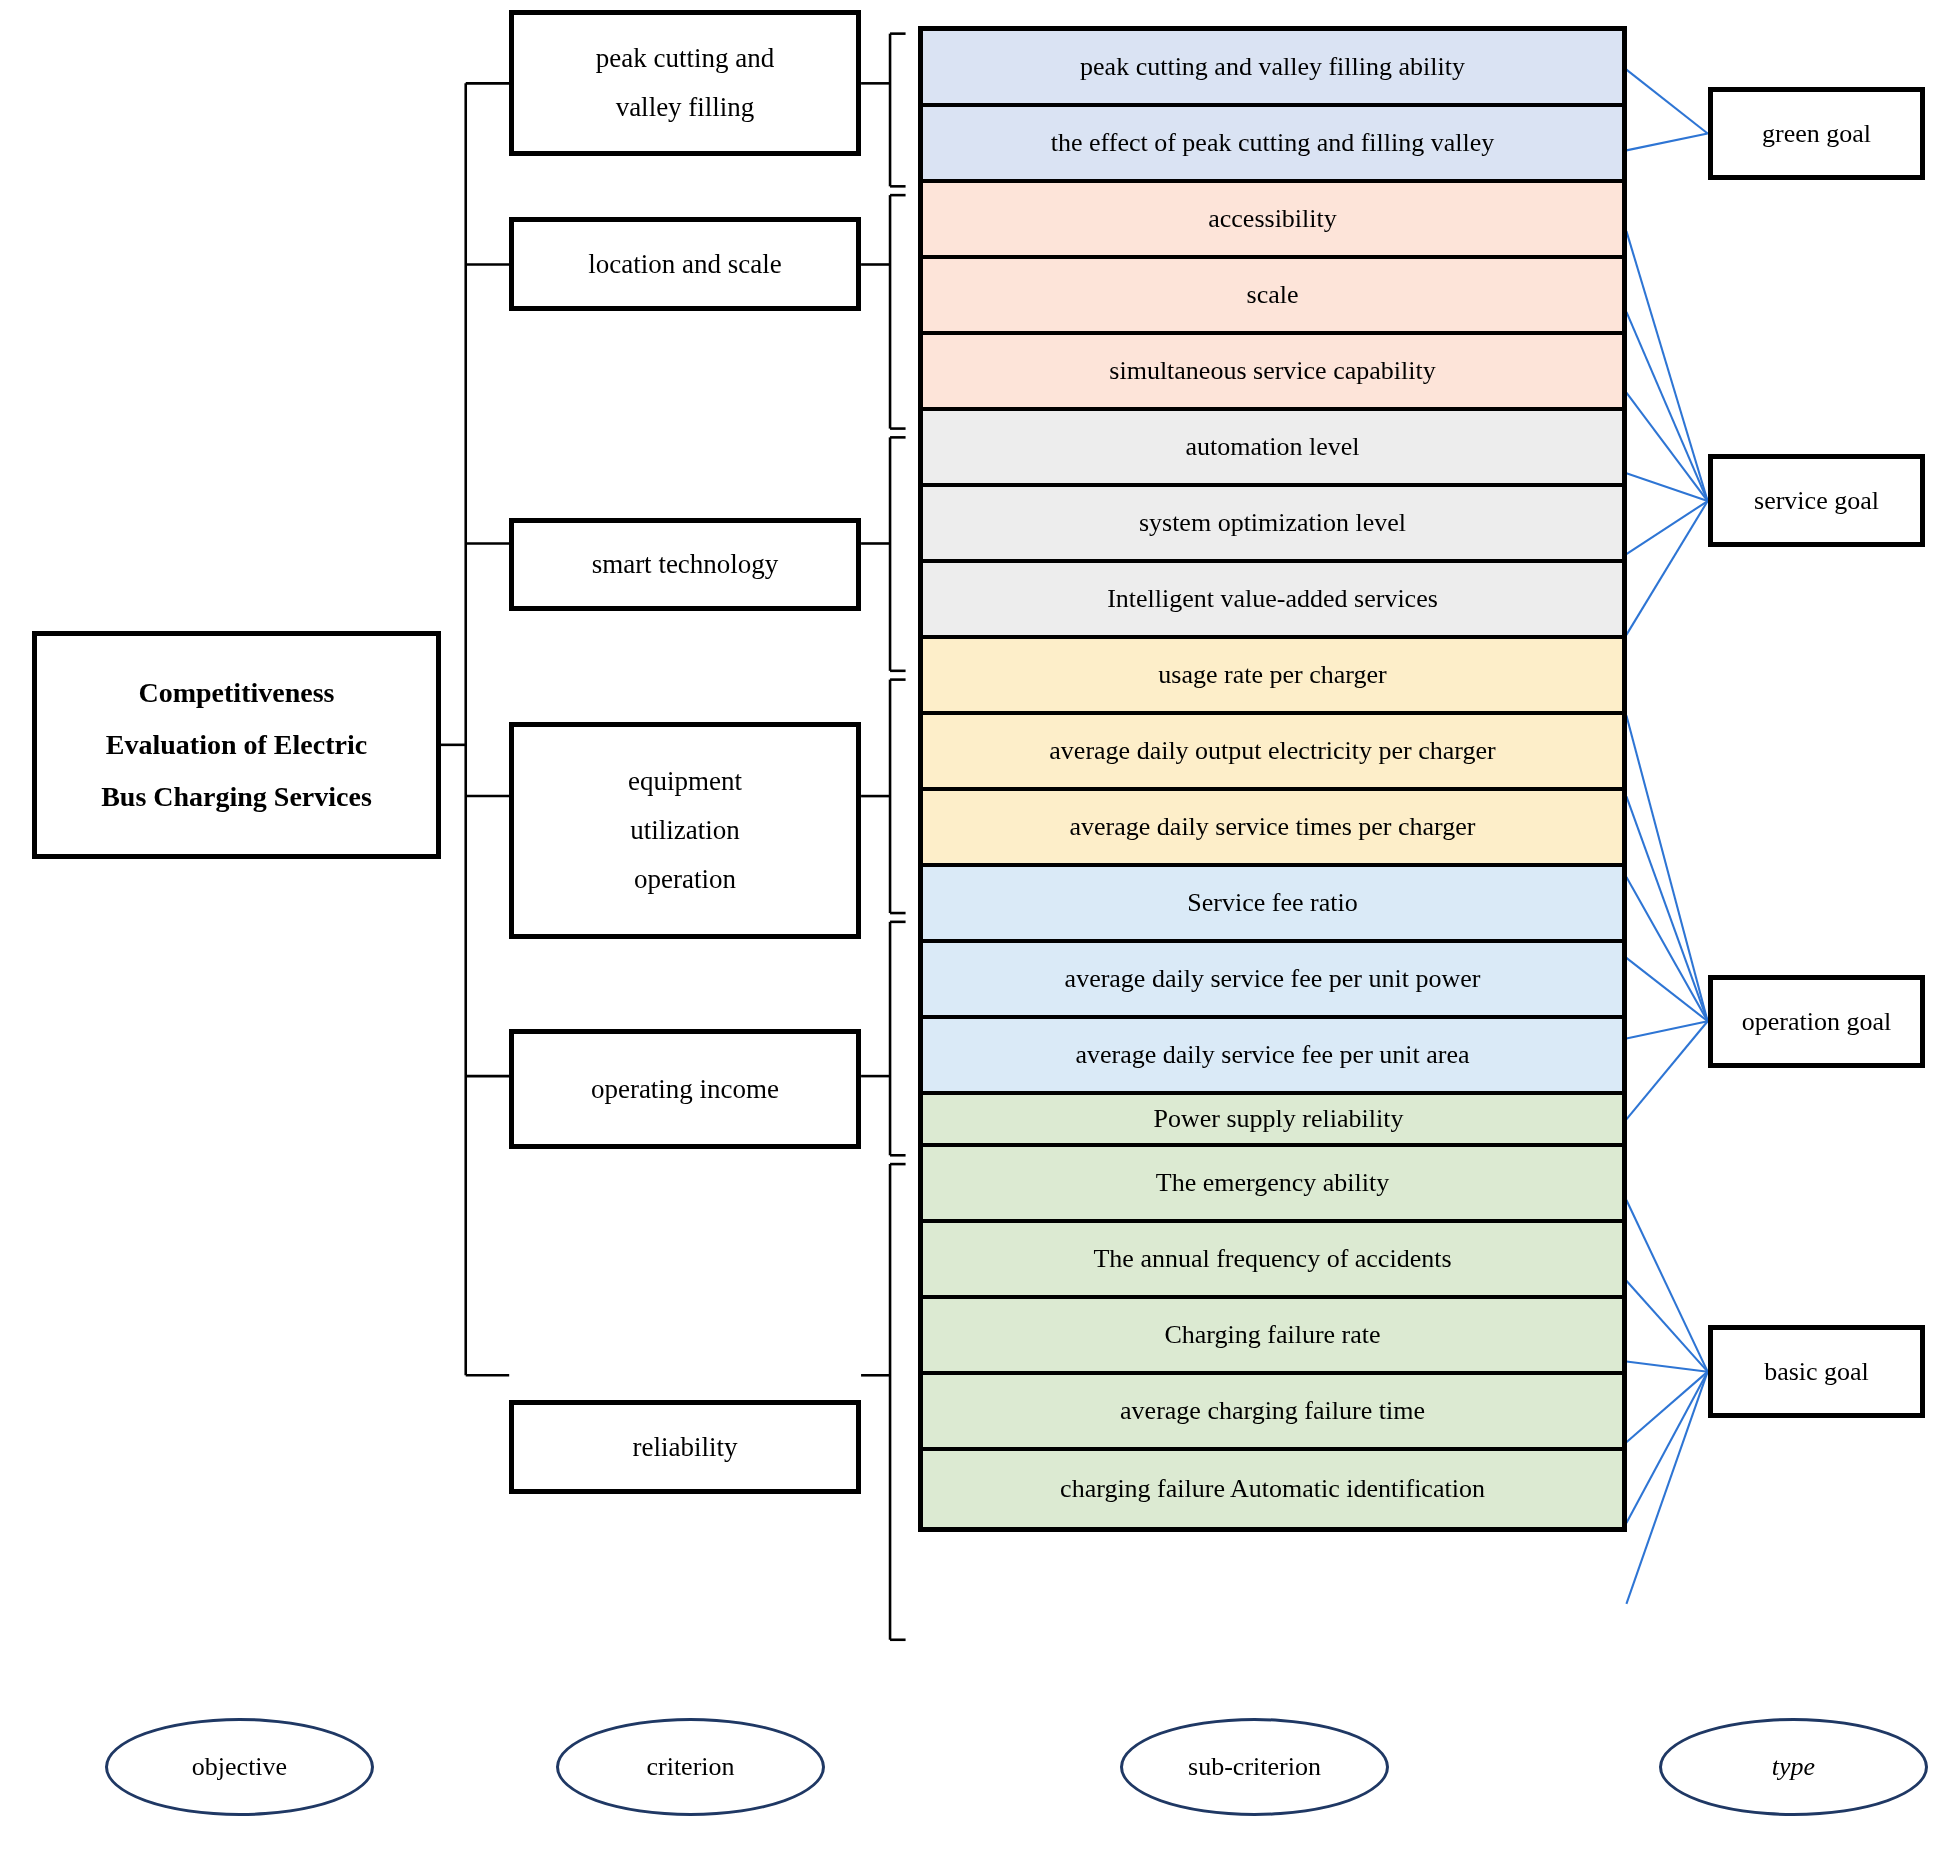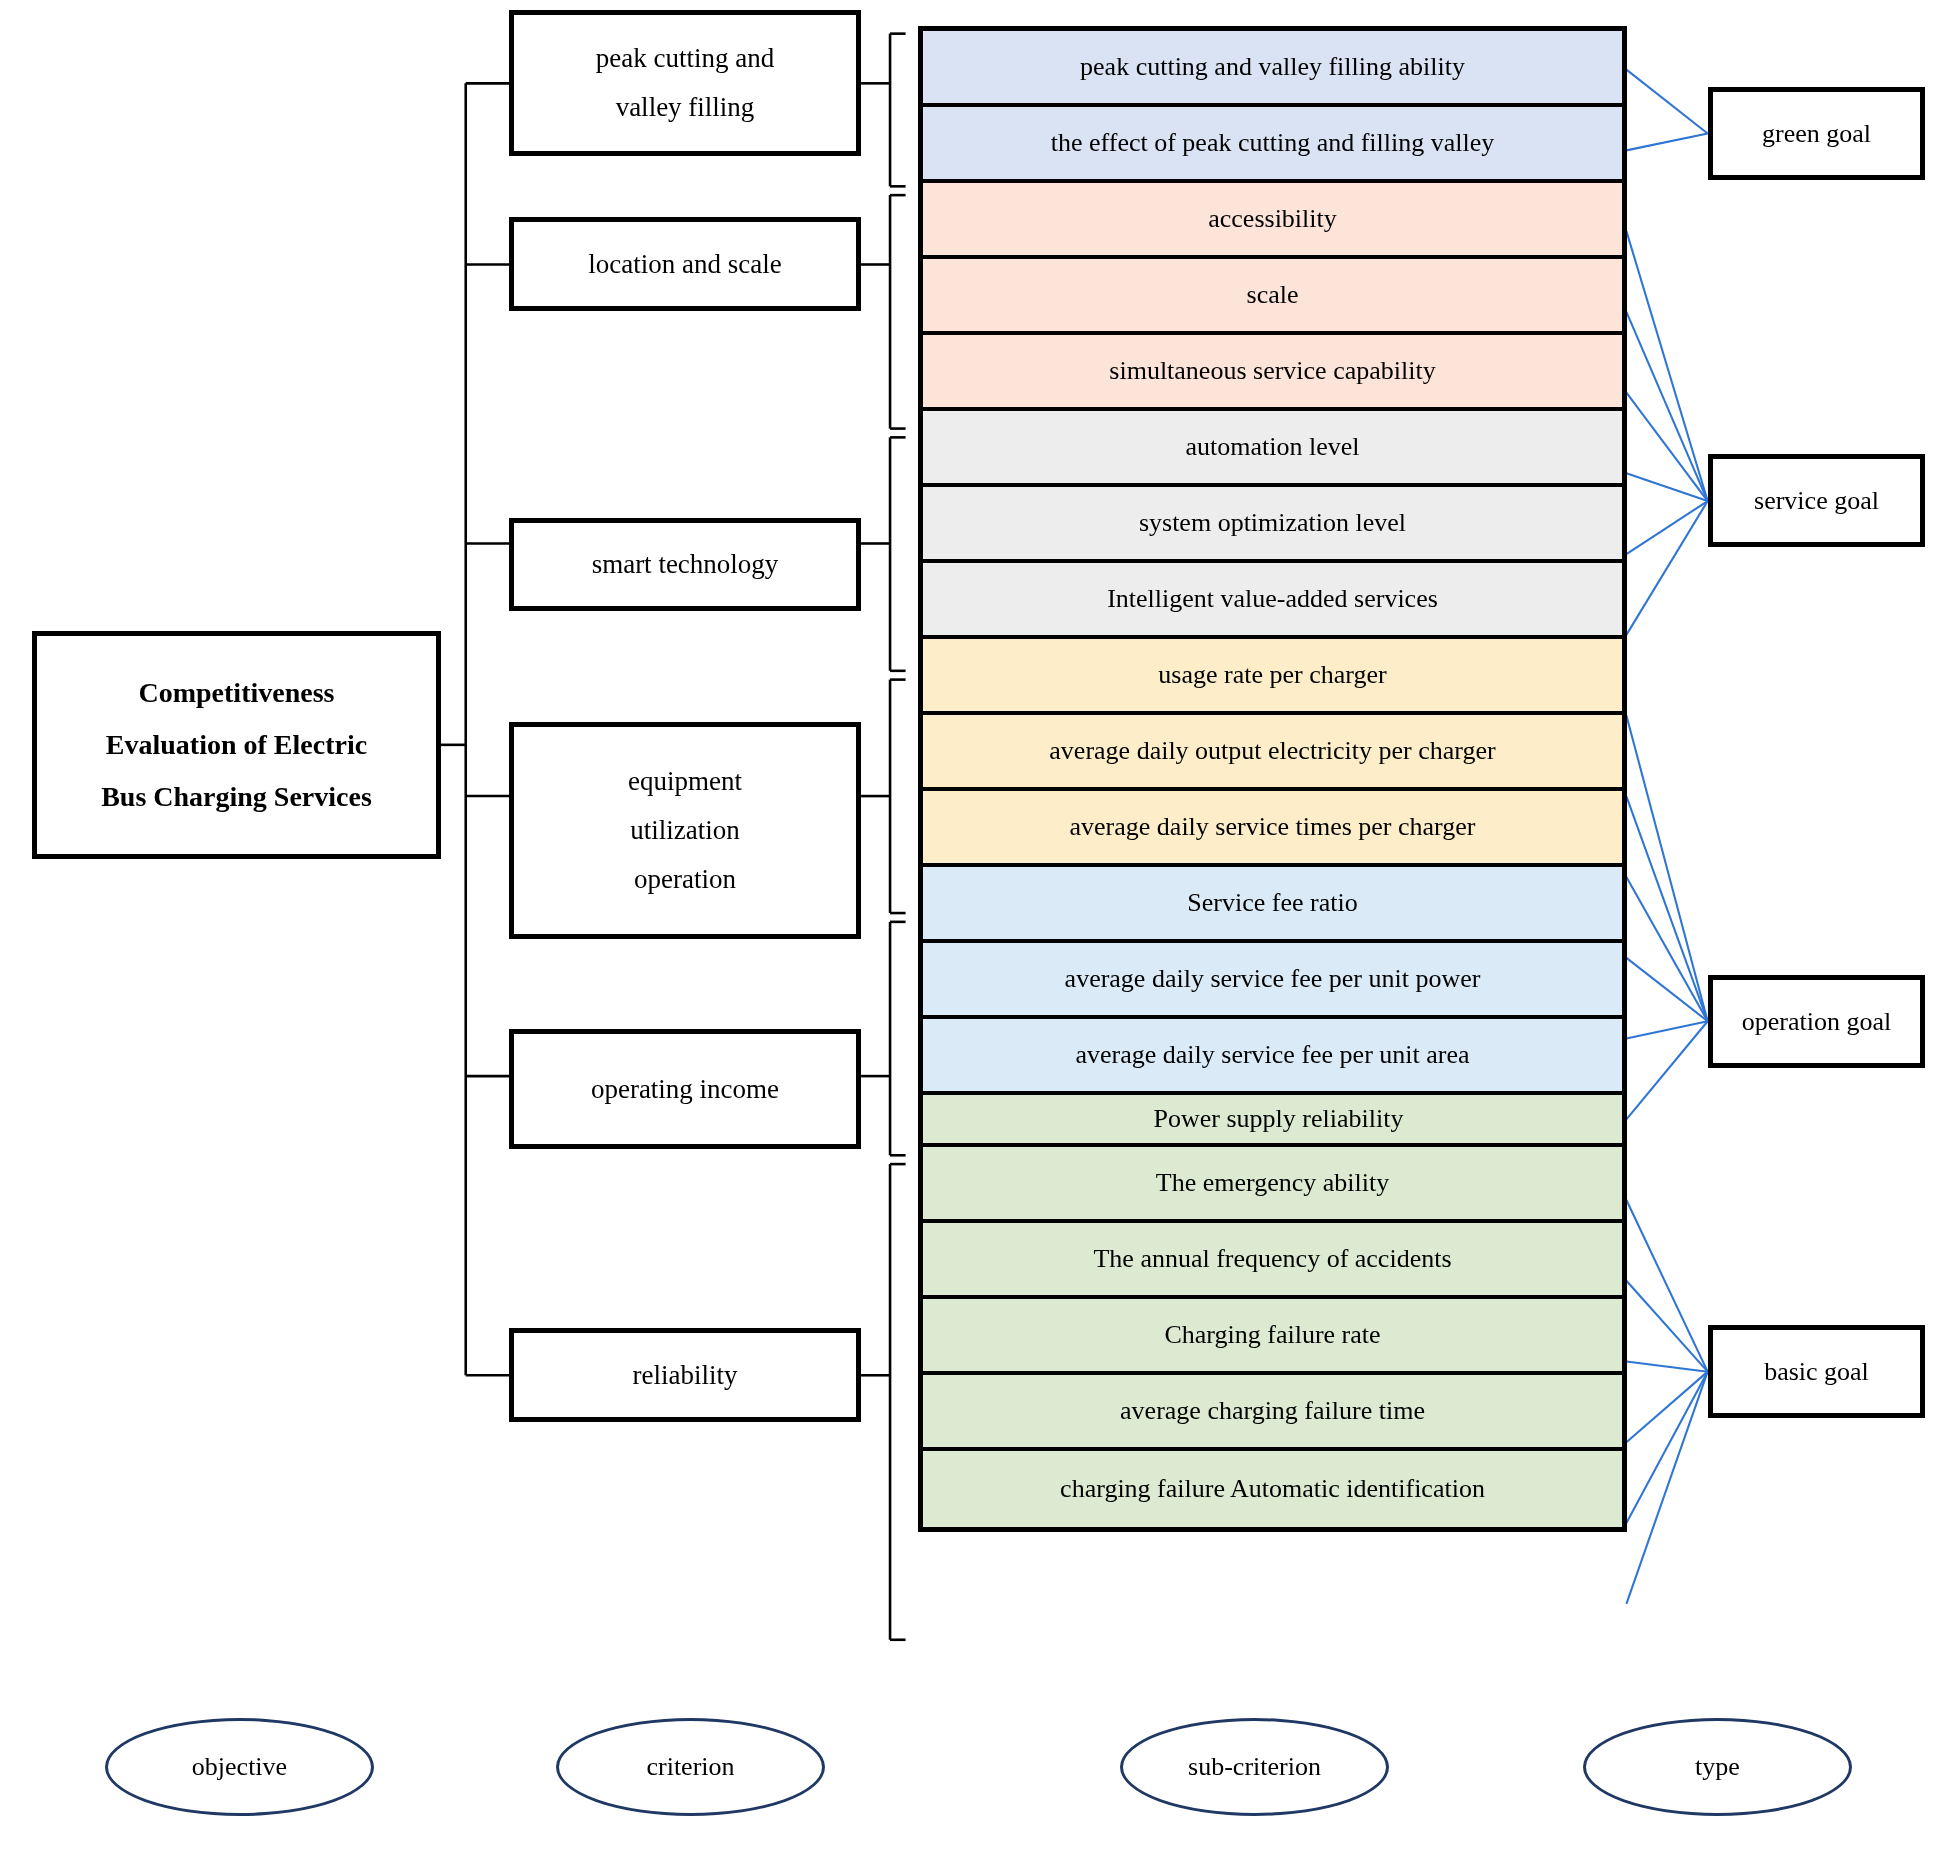--- a/index.html
+++ b/index.html
@@ -199,21 +199,21 @@
         <span>smart technology</span>
       </div>
       <div class="criterion-box" style="top: 722px; height: 217px;">
         <span>equipment</span>
         <span>utilization</span>
         <span>operation</span>
       </div>
       <div class="criterion-box" style="top: 1029px; height: 120px;">
         <span>operating income</span>
       </div>
-      <div class="criterion-box" style="top: 1328px; height: 94px;">
+      <div class="criterion-box" style="top: 1400px; height: 94px;">
         <span>reliability</span>
       </div>
     </div>
 
   <div class="subcrit-table" id="subcrit-host">
       <div class="subcrit-row" style="height: 76px; background: rgb(218, 227, 243);">
         <span>peak cutting and valley filling ability</span>
       </div>
       <div class="subcrit-row" style="height: 76px; background: rgb(218, 227, 243);">
         <span>the effect of peak cutting and filling valley</span>
@@ -292,19 +292,19 @@
   <div id="legend-host">
       <div class="legend-ellipse" style="left: 105px;">
         <span>objective</span>
       </div>
       <div class="legend-ellipse" style="left: 556px;">
         <span>criterion</span>
       </div>
       <div class="legend-ellipse" style="left: 1120px;">
         <span>sub-criterion</span>
       </div>
-      <div class="legend-ellipse" style="left: 1583px;">
+      <div class="legend-ellipse" style="left: 1659px; font-style: italic;">
         <span>type</span>
       </div>
     </div>
 
 </div>
 
 
 </body></html>

